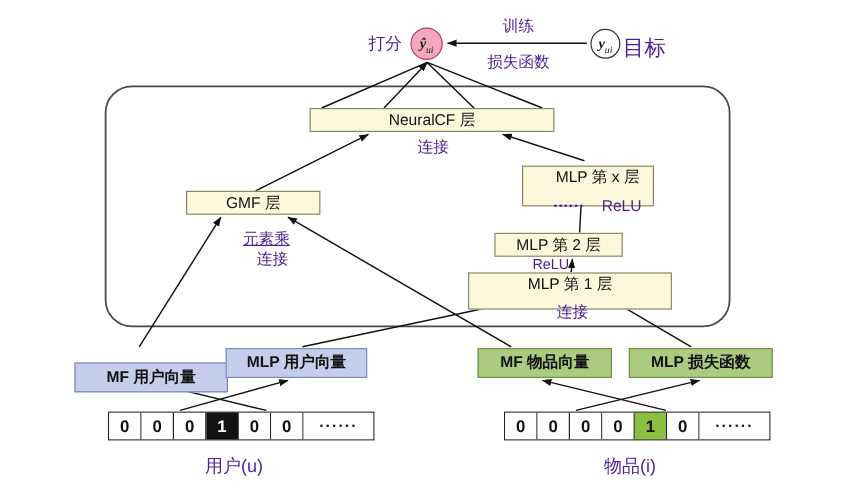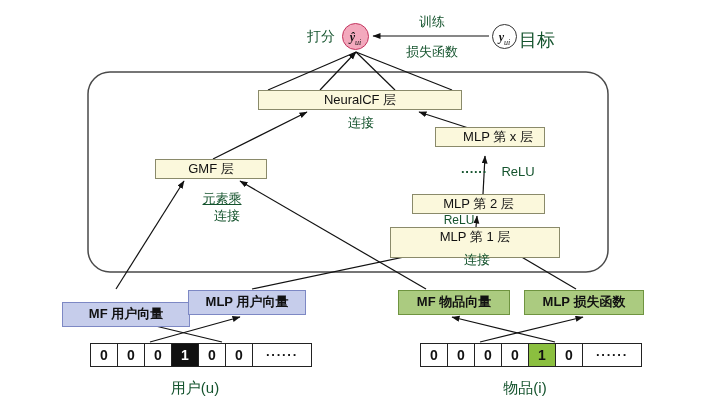--- a/index.html
+++ b/index.html
@@ -1,21 +1,21 @@
 <!DOCTYPE html>
 <html><head>
 <meta charset="utf-8">
 <style>
   html,body{margin:0;padding:0;background:#fff;}
   .canvas{
     position:relative;width:722px;height:413px;background:#ffffff;
     font-family:"Liberation Sans","DejaVu Sans",sans-serif;color:#111;overflow:hidden;
   }
   .canvas svg{position:absolute;left:0;top:0;pointer-events:none;}
-  .lbl{position:absolute;transform:translateX(-50%);white-space:nowrap;font-size:13px;color:#14532d;}
+  .lbl{position:absolute;transform:translateX(-50%);white-space:nowrap;font-size:13px;color:#4c1d95;}
   .layer{
     position:absolute;box-sizing:border-box;background:#fbf8dc;border:1px solid #8a8a6a;
     text-align:center;font-size:13px;
   }
   .emb{
     position:absolute;box-sizing:border-box;height:25px;line-height:22px;text-align:center;
     font-size:13px;font-weight:bold;
   }
   .emb.user{background:#c6cdeb;border:1.5px solid #7d88c4;}
   .emb.item{background:#abcb80;border:1.5px solid #6f9440;}
@@ -92,25 +92,25 @@
   </div>
   <div class="lbl" style="left:537px;top:28px;font-size:18px;">目标</div>
 
   <div class="layer" style="left:258px;top:90px;width:204px;height:20px;line-height:18px;">NeuralCF 层</div>
   <div class="lbl" style="left:361px;top:114px;">连接</div>
 
   <div class="layer" style="left:155px;top:159px;width:112px;height:20px;line-height:18px;">GMF 层</div>
   <div class="lbl" style="left:222px;top:190px;text-decoration:underline;">元素乘</div>
   <div class="lbl" style="left:227px;top:207px;">连接</div>
 
-  <div class="layer" style="left:435px;top:127px;width:110px;height:20px;line-height:18px;padding-left:16px;">MLP 第 x 层</div>
+  <div class="layer" style="left:435px;top:138px;width:110px;height:34px;line-height:18px;padding-left:16px;">MLP 第 x 层</div>
   <div class="lbl" style="left:474px;top:164px;font-weight:bold;">······</div>
   <div class="lbl" style="left:518px;top:164px;">ReLU</div>
 
-  <div class="layer" style="left:412px;top:194px;width:133px;height:20px;line-height:18px;">MLP 第 2 层</div>
+  <div class="layer" style="left:412px;top:194px;width:107px;height:20px;line-height:18px;">MLP 第 2 层</div>
   <div class="lbl" style="left:459px;top:213px;font-size:12px;">ReLU</div>
 
   <div class="layer" style="left:390px;top:227px;width:170px;height:31px;line-height:18px;">MLP 第 1 层</div>
   <div class="lbl" style="left:477px;top:251px;">连接</div>
 
   <div class="emb user" style="left:62px;top:302px;width:128px;">MF 用户向量</div>
   <div class="emb user" style="left:188px;top:290px;width:118px;">MLP 用户向量</div>
   <div class="emb item" style="left:398px;top:290px;width:112px;">MF 物品向量</div>
   <div class="emb item" style="left:524px;top:290px;width:120px;">MLP 损失函数</div>
 

